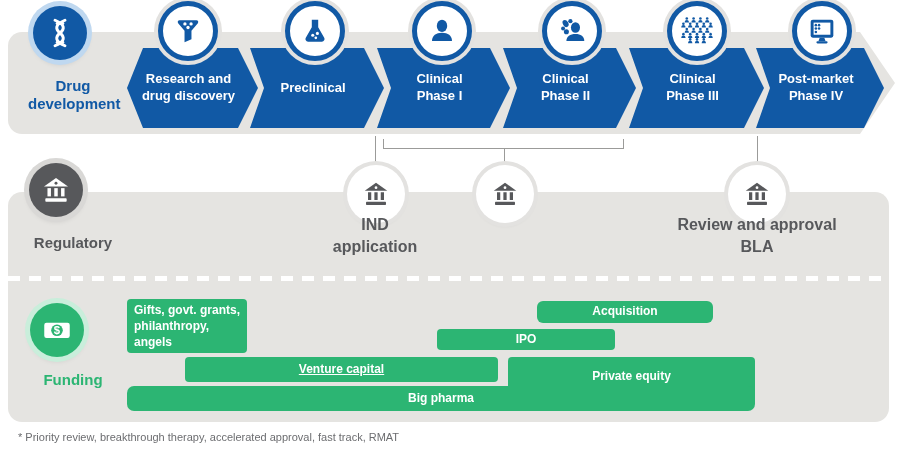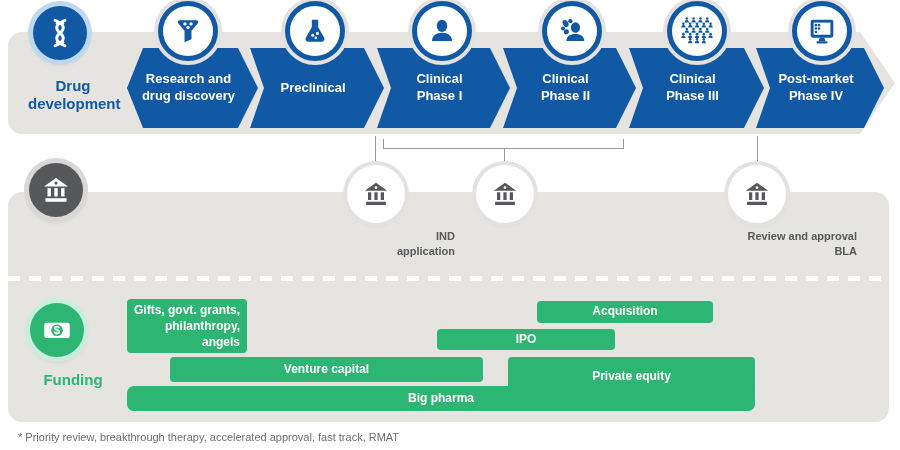--- a/index.html
+++ b/index.html
@@ -39,25 +39,25 @@
   
   .stage{position:absolute;top:48px;height:80px;background:var(--blue);display:flex;align-items:center;justify-content:center;}
   .stage.mid,.stage.last{clip-path:polygon(0 0,calc(100% - 20px) 0,100% 50%,calc(100% - 20px) 100%,0 100%,14px 50%);}
   .stage.first{clip-path:polygon(16px 0,calc(100% - 20px) 0,100% 50%,calc(100% - 20px) 100%,16px 100%,0 50%);}
   .stage-label{color:#fff;font-size:13px;font-weight:bold;text-align:center;line-height:1.3;white-space:pre-line;padding:0 18px 0 10px;}
   .node{position:absolute;top:1px;width:60px;height:60px;border-radius:50%;background:#fff;border:5px solid var(--blue);
     box-shadow:0 0 0 4px var(--halo);display:flex;align-items:center;justify-content:center;color:var(--blue);}
   
   .mnode{position:absolute;width:58px;height:58px;border-radius:50%;background:#fff;top:165px;
     box-shadow:0 0 0 4px var(--halo),0 2px 4px rgba(0,0,0,.12);display:flex;align-items:center;justify-content:center;color:var(--dark);}
-  .milestone-label{position:absolute;top:229px;text-align:right;font-size:11px;font-weight:bold;color:var(--dark);line-height:1.35;white-space:pre-line;}
+  .milestone-label{position:absolute;top:214px;text-align:center;font-size:16px;font-weight:bold;color:var(--dark);line-height:1.35;white-space:pre-line;}
   .connector{position:absolute;background:var(--line);}
   
   .bar{position:absolute;background:var(--green);border-radius:4px;color:#fff;font-size:12px;font-weight:bold;
-    display:flex;align-items:center;justify-content:center;text-align:right;line-height:1.3;white-space:pre-line;}
+    display:flex;align-items:center;justify-content:center;text-align:left;line-height:1.3;white-space:pre-line;}
   
   .footnote{position:absolute;left:18px;top:431px;font-size:11px;color:var(--txtgray);}
   svg{display:block;}
 </style>
 </head>
 <body>
 
 <div class="canvas">
 
   <div class="top-panel"></div>
@@ -80,20 +80,21 @@
   <div class="row-circle reg-circle">
     <svg width="32" height="32" viewBox="0 0 24 24" fill="#fff">
       <path d="M12 3 L21 9.3 L3 9.3 Z"></path>
       <circle cx="12" cy="6.9" r="1.1" fill="#57585B"></circle>
       <rect x="5.6" y="10.6" width="2.6" height="6.2"></rect>
       <rect x="10.7" y="10.6" width="2.6" height="6.2"></rect>
       <rect x="15.8" y="10.6" width="2.6" height="6.2"></rect>
       <rect x="4" y="18.2" width="16" height="2.6" rx="0.6"></rect>
     </svg>
   </div>
+  <div class="side-label rg">Regulatory</div>
 
   <div class="row-circle fund-circle">
     <svg width="34" height="34" viewBox="0 0 24 24">
       <rect x="3" y="6.8" width="18" height="10.8" rx="1.6" fill="#fff"></rect>
       <circle cx="12" cy="12.2" r="4.1" fill="#2CB573"></circle>
       <text x="12" y="15.1" text-anchor="middle" font-family="Liberation Sans, sans-serif" font-size="8" font-weight="bold" fill="#fff">$</text>
     </svg>
   </div>
   <div class="side-label fd">Funding</div>
 
@@ -237,21 +238,21 @@
   </div>
 
   <div class="milestone-label" style="left:295px;width:160px;">IND
 application</div>
   <div class="milestone-label" style="left:657px;width:200px;">Review and approval
 BLA</div>
 
   <div class="bar" style="left:127px;top:299px;width:120px;height:54px;line-height:1.35;">Gifts, govt. grants,
 philanthropy,
 angels</div>
-  <div class="bar" style="left:537px;top:301px;width:176px;height:22px;">Acquisition</div>
+  <div class="bar" style="left:537px;top:301px;width:176px;height:22px;border-radius:6px;">Acquisition</div>
   <div class="bar" style="left:437px;top:329px;width:178px;height:21px;">IPO</div>
-  <div class="bar" style="left:170px;top:357px;width:313px;height:25px;">Venture capital</div>
+  <div class="bar" style="left:185px;top:357px;width:313px;height:25px;text-decoration:underline;">Venture capital</div>
   <div class="bar" style="left:508px;top:357px;width:247px;height:40px;">Private equity</div>
   <div class="bar" style="left:127px;top:386px;width:628px;height:25px;border-radius:7px;">Big pharma</div>
 
   <div class="footnote">* Priority review, breakthrough therapy, accelerated approval, fast track, RMAT</div>
 
 </div>
 
 </body></html>

